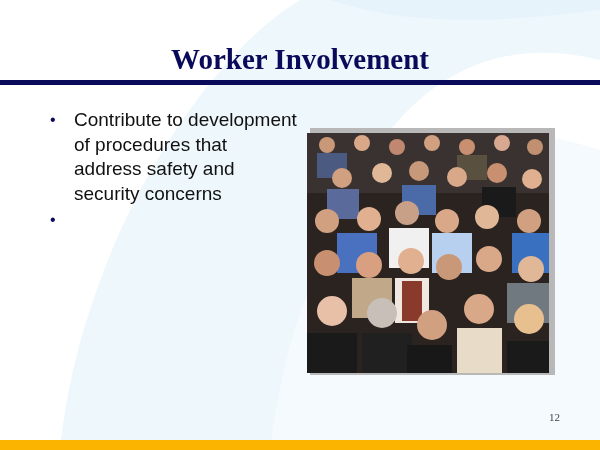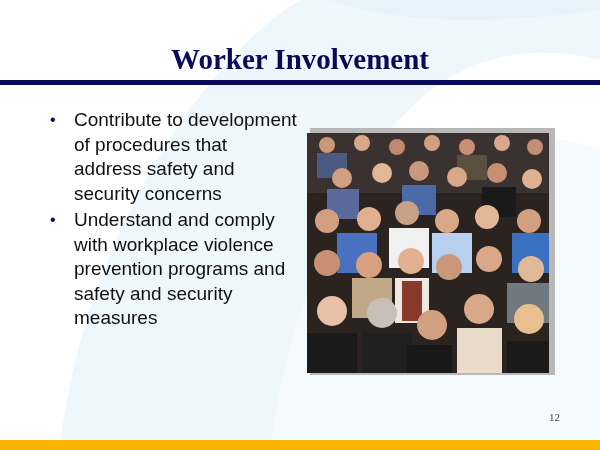--- a/index.html
+++ b/index.html
@@ -27,21 +27,20 @@
 <div class="title">Worker Involvement</div>
 <div class="title-rule"></div>
 
 <ul class="bullets">
   <li class="bullet">
     <span class="bullet-dot">•</span>
     <span>Contribute to development of procedures that address safety and security concerns</span>
   </li>
   <li class="bullet">
     <span class="bullet-dot">•</span>
-    <span>Understand and comply with workplace violence prevention programs and safety and security measures</span>
   </li>
 </ul>
 
 <div class="photo-frame"></div>
 <div class="photo">
   <svg width="242" height="240" viewBox="0 0 242 240">
     <rect width="242" height="240" fill="#2b2320"></rect>
     <rect x="0" y="0" width="242" height="60" fill="#3a3230"></rect>
     <g>
 

